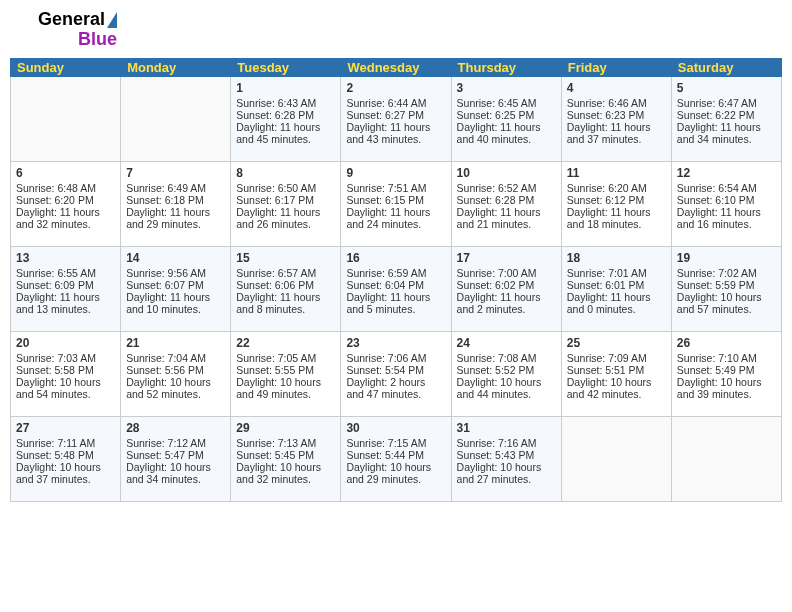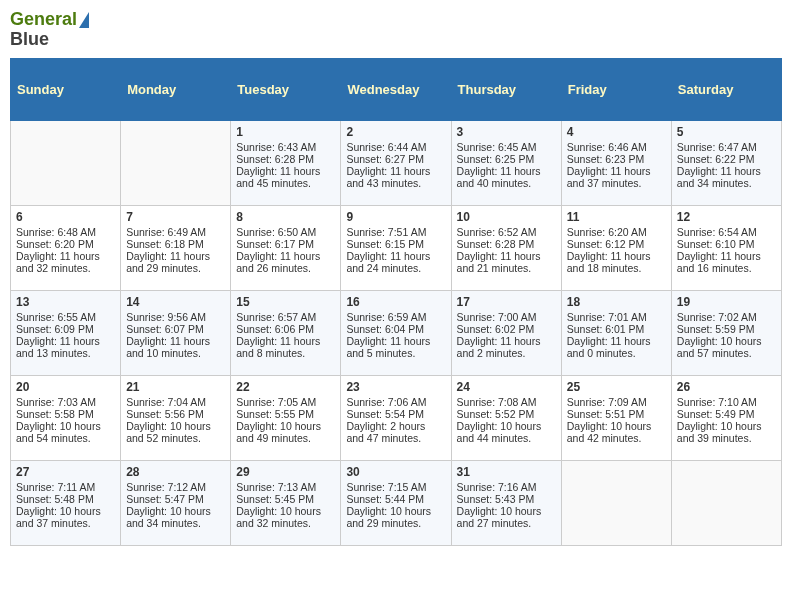--- a/index.html
+++ b/index.html
@@ -16,42 +16,42 @@
       align-items: flex-start;
       margin-bottom: 8px;
     }
     .logo {
       display: flex;
       flex-direction: column;
       font-size: 18px;
       font-weight: bold;
       line-height: 1.1;
     }
-    .logo-general { color: #4d7c0f; }
-    .logo-blue { color: #404040; }
+    .logo-general { color: #000000; margin-left: 28px; }
+    .logo-blue { color: #a21caf; text-align: right; }
     .title-block { text-align: right; }
     .month-title {
       font-size: 36px;
       font-weight: bold;
       color: #333;
     }
     .location-title {
       font-size: 15px;
       color: #555;
     }
     table {
       width: 100%;
       border-collapse: collapse;
       table-layout: fixed;
     }
     thead tr th {
       background-color: #2c6fad;
-      color: #fef9c3;
+      color: #fde047;
       text-align: left;
-      padding: 23px 6px;
+      padding: 1px 6px;
       font-size: 13px;
       font-weight: bold;
       border: 1px solid #2c6fad;
     }
     tbody tr td {
       border: 1px solid #ccc;
       vertical-align: top;
       padding: 4px 5px;
       font-size: 10.5px;
       color: #333;

